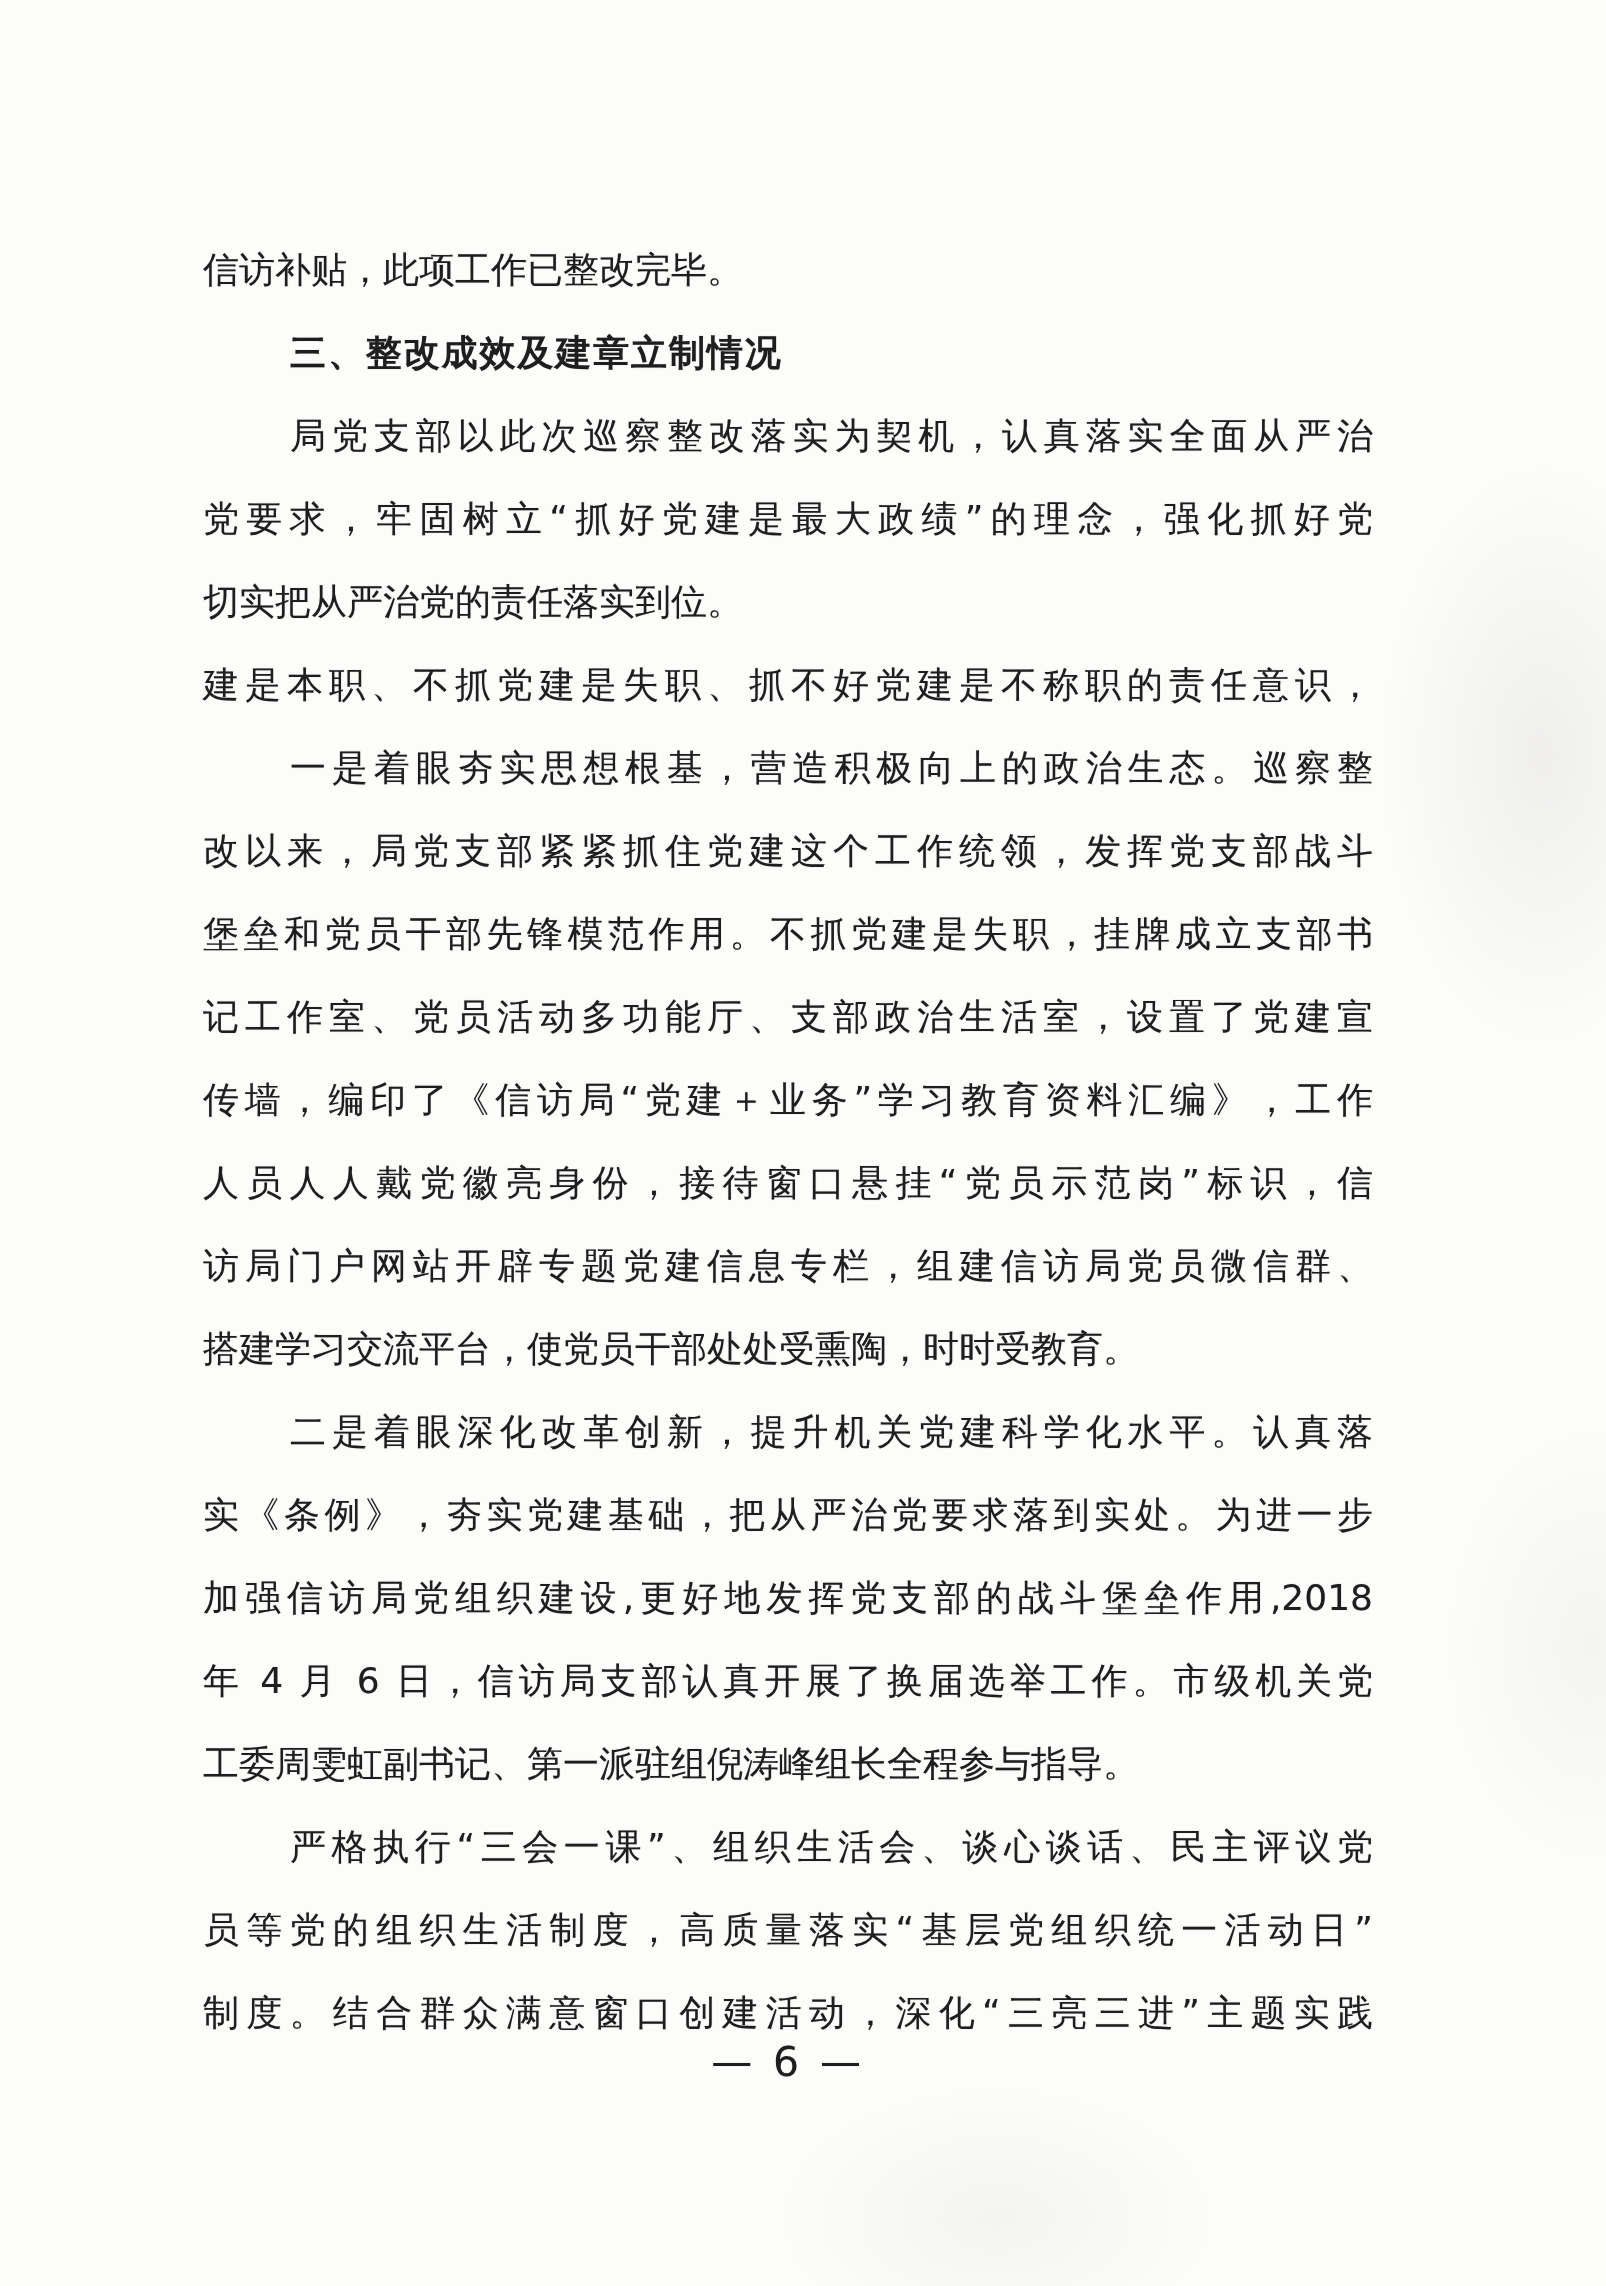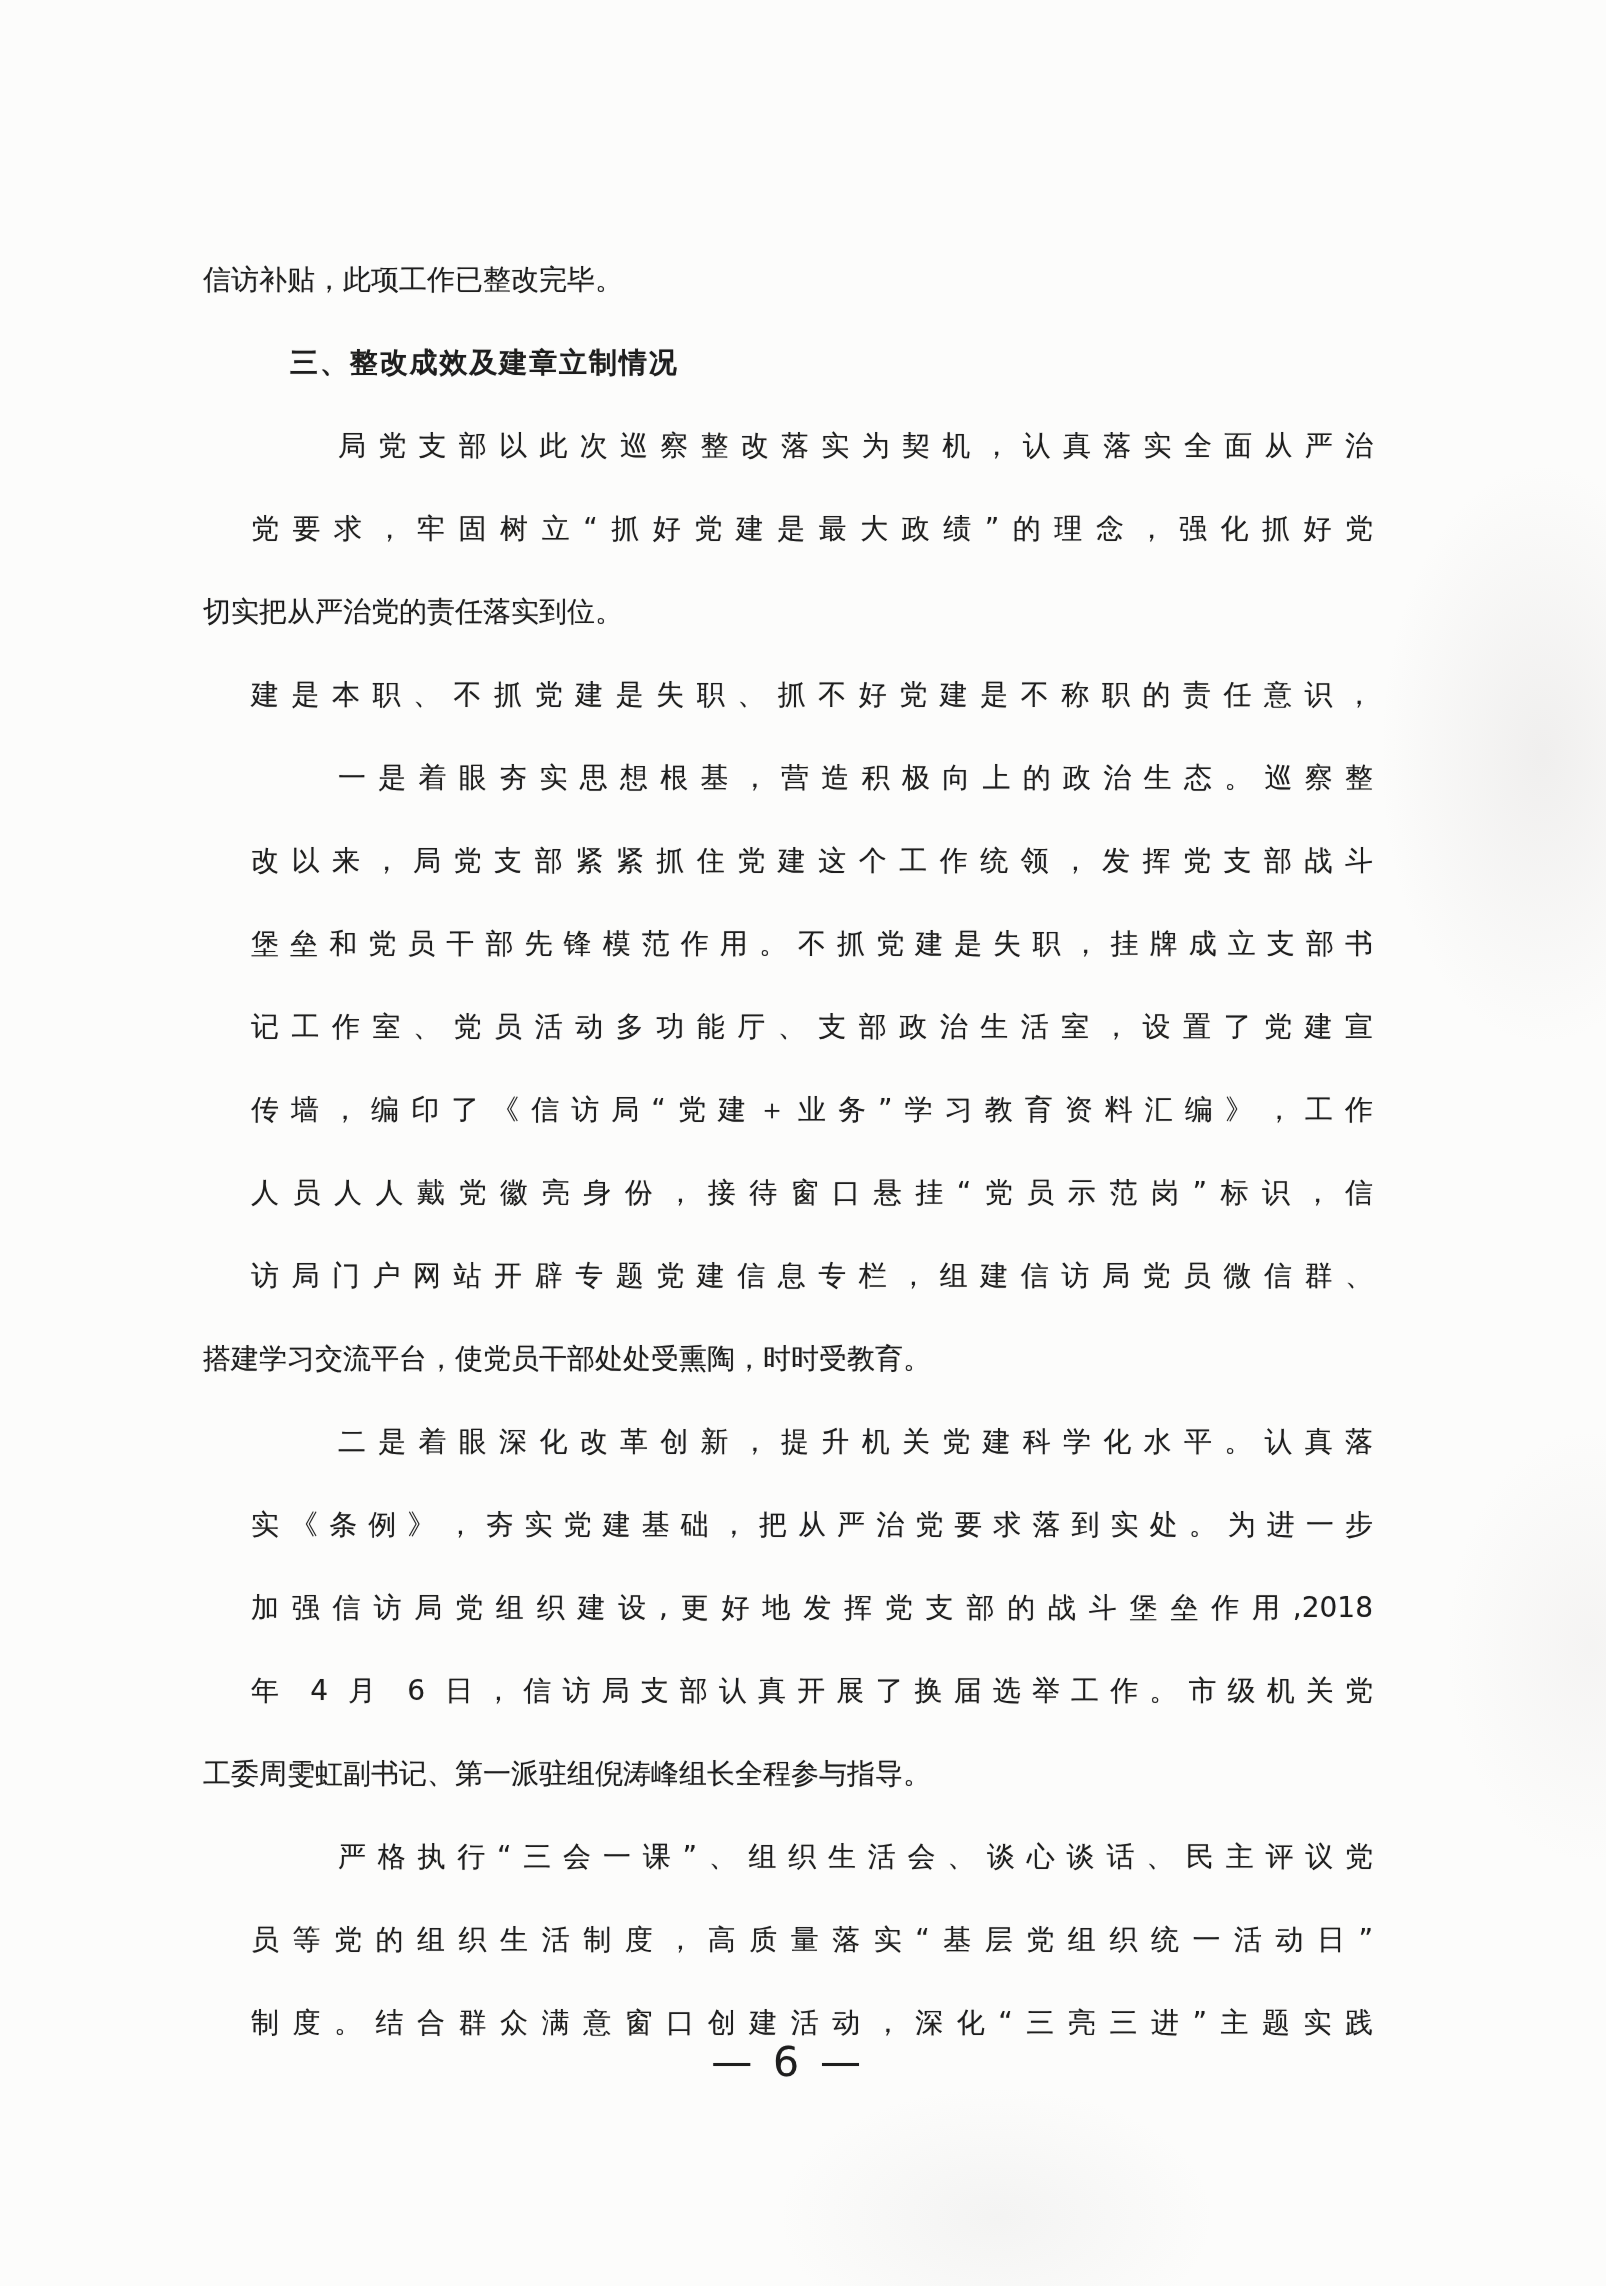--- a/index.html
+++ b/index.html
@@ -15,37 +15,36 @@
     background:
       radial-gradient(232px 415px at 96% 33%, rgba(165,158,158,0.14), transparent 70%),
       radial-gradient(290px 174px at 62% 97%, rgba(170,170,170,0.10), transparent 75%),
       radial-gradient(193px 290px at 99% 72%, rgba(180,172,172,0.10), transparent 75%),
       linear-gradient(#fcfcfb, #fcfcfb);
     font-family: "DejaVu Sans", sans-serif;
   }
   .content {
     position: absolute;
     left: 203px;
-    top: 238px;
+    top: 228px;
     width: 1170px;
     color: #1e1e1e;
-    font-size: 28px;
+    font-size: 36px;
     text-shadow: 0 0 1px rgba(20,20,20,0.35);
   }
   .line {
     height: 83px;
     line-height: 83px;
     white-space: normal;
     overflow: visible;
   }
   .fill {
     text-align: justify;
     text-align-last: justify;
     text-justify: inter-character;
-    margin-left: 48px;
   }
   .short {
     text-align: left;
   }
   .indent {
     text-indent: 87px;
   }
   .heading {
     font-weight: bold;
     letter-spacing: 1.9px;

